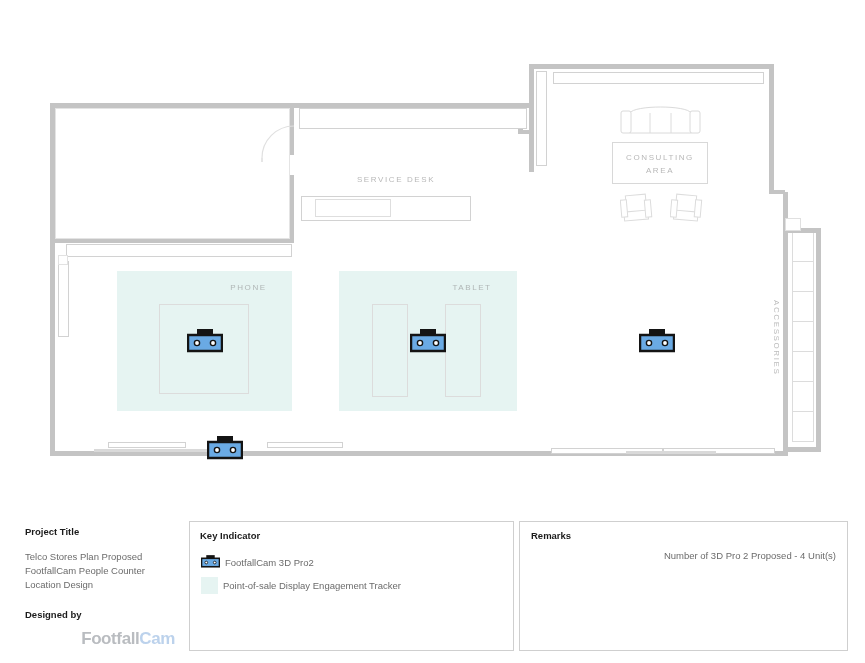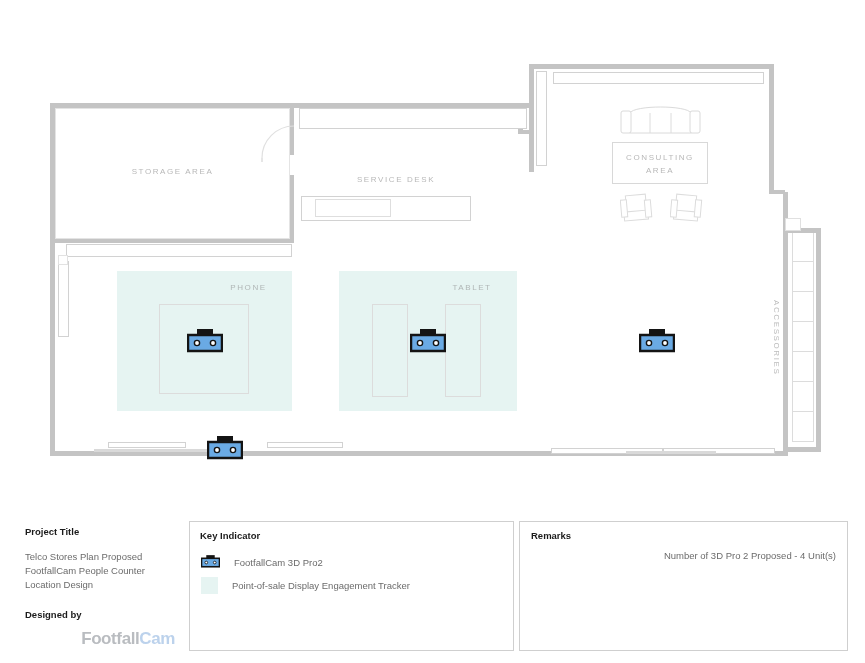--- a/index.html
+++ b/index.html
@@ -64,21 +64,21 @@
   .panel-title {
     font-size: 9.5px; font-weight: bold; color: #1b1b1b;
     font-family: "Liberation Sans", sans-serif;
   }
   .panel-body {
     font-size: 9.5px; color: #6b6b6b; line-height: 14px;
     font-family: "Liberation Sans", sans-serif;
   }
   .legend-row { display: flex; align-items: center; margin-bottom: 9px; }
   .legend-swatch { width: 17px; height: 17px; background: #e6f4f2; flex: 0 0 auto; }
-  .legend-text { font-size: 9.5px; color: #6b6b6b; margin-left: 14px; }
+  .legend-text { font-size: 9.5px; color: #6b6b6b; margin-left: 5px; }
   .legend-icon { width: 19px; height: 14px; flex: 0 0 auto; }
   .brand { font-size: 17px; font-weight: bold; letter-spacing: -0.4px; text-align: right; }
   .brand-a { color: #b9bcc0; }
   .brand-b { color: #bcd2ec; }
   .designed { font-size: 9.5px; font-weight: bold; color: #1b1b1b; }
 </style>
 </head>
 <body>
 
 <div id="root">
@@ -156,21 +156,20 @@
     </svg>
     <svg style="position:absolute; left:670px; top:192px; width:34px; height:32px;">
       <g fill="#ffffff" stroke="#dcdcdc" stroke-width="1">
         <rect x="4" y="14" width="24" height="14" transform="rotate(5 16 21)"></rect>
         <rect x="6" y="3" width="20" height="16" transform="rotate(5 16 11)"></rect>
         <rect x="1" y="8" width="6" height="17" transform="rotate(5 4 16)"></rect>
         <rect x="25" y="8" width="6" height="17" transform="rotate(5 28 16)"></rect>
       </g>
     </svg>
 
-    <div class="room-label" style="left:55px; top:165px; width:235px;">STORAGE AREA</div>
     <div class="room-label" style="left:301px; top:173px; width:190px;">SERVICE DESK</div>
 
     <div class="zone" style="left:117px; top:271px; width:175px; height:140px;">
       <div class="zone-label" style="top:12px;">PHONE</div>
       <div class="box" style="left:42px; top:33px; width:90px; height:90px; border-color:#dcdcdc; background:transparent;"></div>
     </div>
 
     <div class="zone" style="left:339px; top:271px; width:178px; height:140px;">
       <div class="zone-label" style="top:12px;">TABLET</div>
       <div class="box" style="left:33px; top:33px; width:36px; height:93px; border-color:#dcdcdc; background:transparent;"></div>

